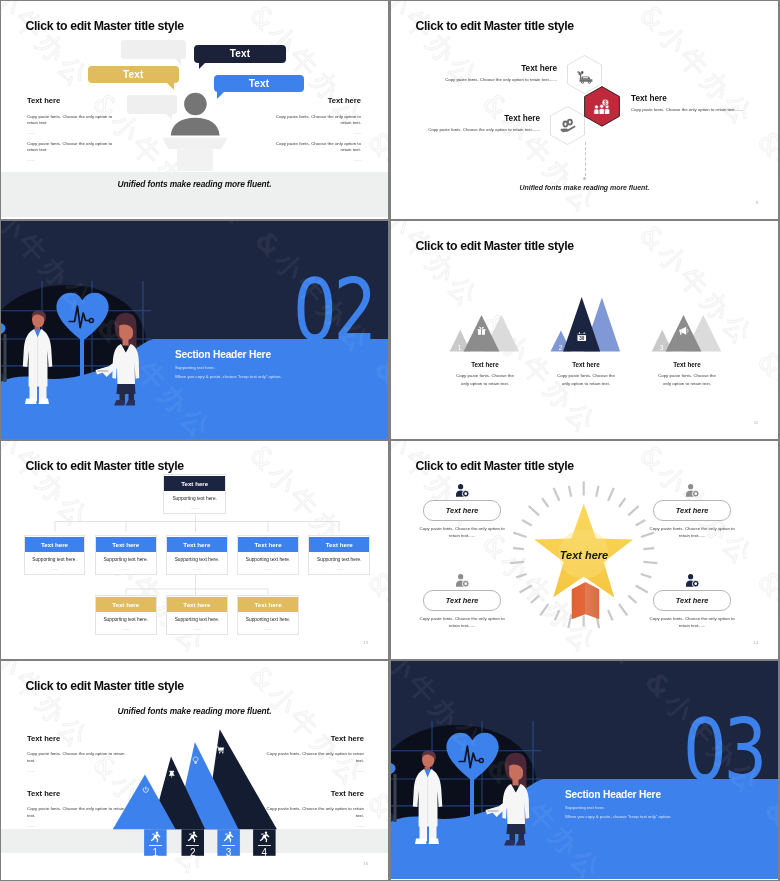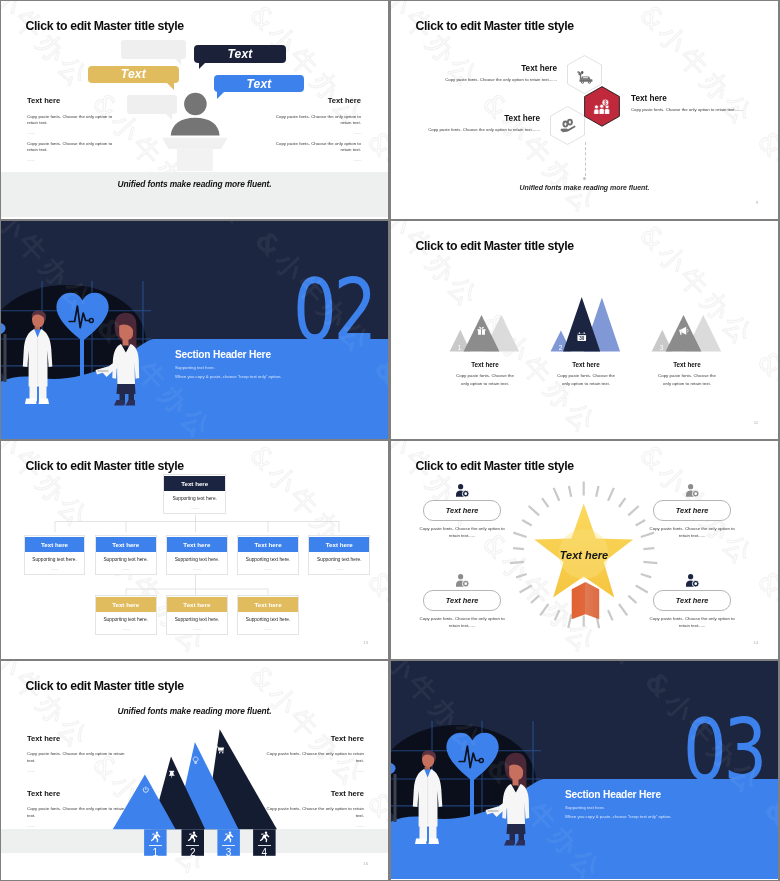--- a/index.html
+++ b/index.html
@@ -21,21 +21,21 @@
   .wmr{font-size:27px;letter-spacing:5px;line-height:175px;font-family:"DejaVu Sans",sans-serif;color:transparent;-webkit-text-stroke:1.25px #f3f3f3;white-space:nowrap;}
   .wm.dark .wmr{color:rgba(255,255,255,0.055);-webkit-text-stroke:0;font-weight:bold;}
   .title{position:absolute;font-weight:bold;color:#0d0d0d;letter-spacing:-0.35px;font-size:12.3px;white-space:nowrap;}
   .s1t{left:24.5px;top:17.5px;}
 
   .ital{font-style:italic;font-weight:bold;}
   .ghost-b{position:absolute;background:#efefef;border-radius:3px;}
   .ghost-b .tail{bottom:-6.5px;}
   .podium{position:absolute;}
   .bub{position:absolute;border-radius:4px;display:flex;align-items:center;justify-content:center;}
-  .bub-t{font-style:italic;font-weight:bold;color:#fff;font-size:12px;letter-spacing:0.2px;}
+  .bub-t{font-weight:bold;color:#fff;font-size:10px;letter-spacing:0.2px;}
   .tail{position:absolute;bottom:-6.5px;width:0;height:0;border-left:0 solid transparent;border-right:7px solid transparent;border-top:7px solid;}
   .tail-r{border-left:7px solid transparent;border-right:0 solid transparent;}
   .blk{position:absolute;}
   .bh{font-weight:bold;font-size:7.6px;color:#111;margin-bottom:9px;}
   .bb{font-size:4.4px;color:#3a3a3a;line-height:1.5;}
   .bd{font-size:3px;color:#cfcfcf;margin-top:4px;letter-spacing:-0.5px;}
   .s1-foot{position:absolute;left:0;top:171px;width:387px;height:45px;background:#eeefef;display:flex;align-items:flex-start;justify-content:center;padding-top:7px;box-sizing:border-box;}
   .s1-foot .ital{font-size:8.4px;color:#141414;letter-spacing:-0.1px;}
   .hexsvg{position:absolute;}
   .s2ic{position:absolute;}

